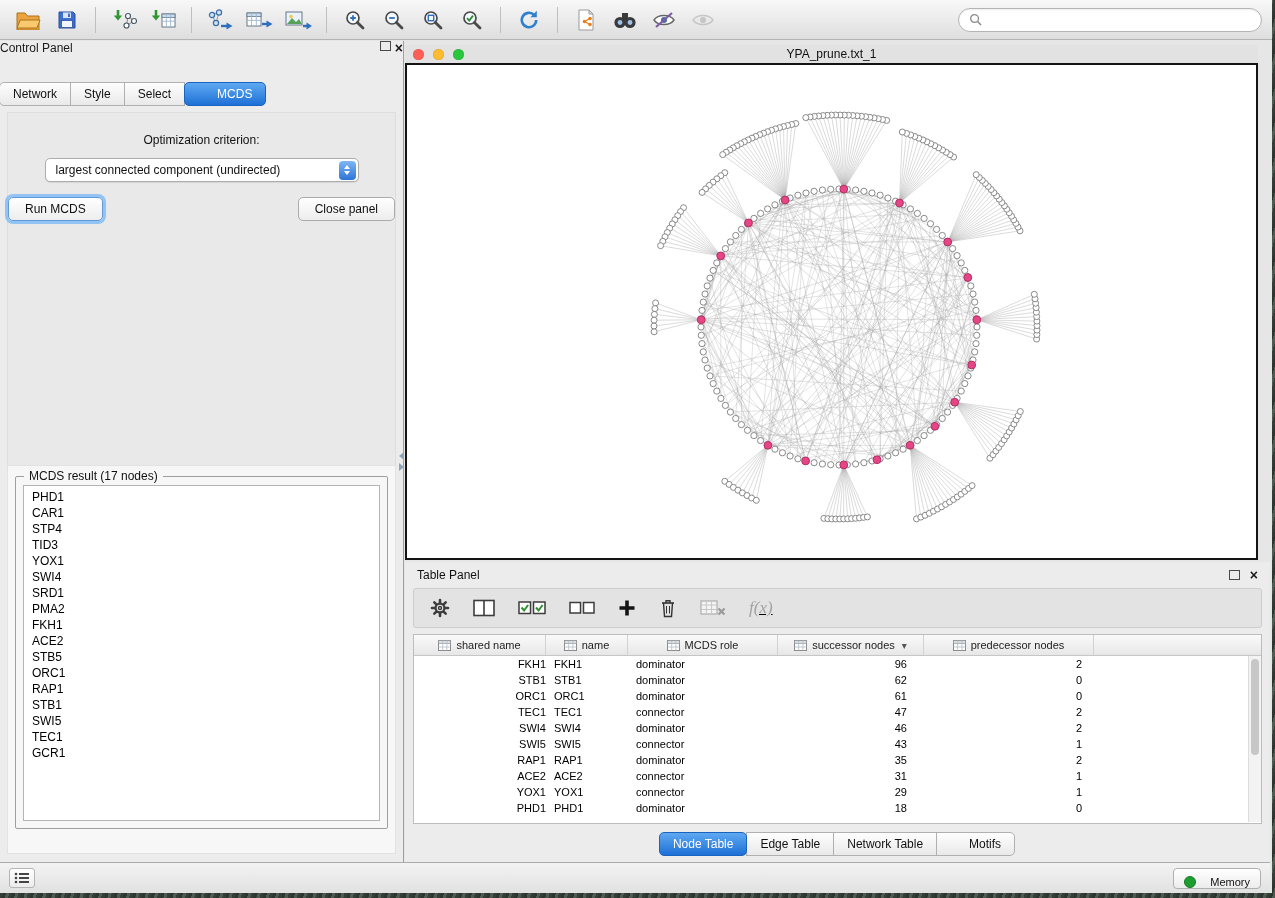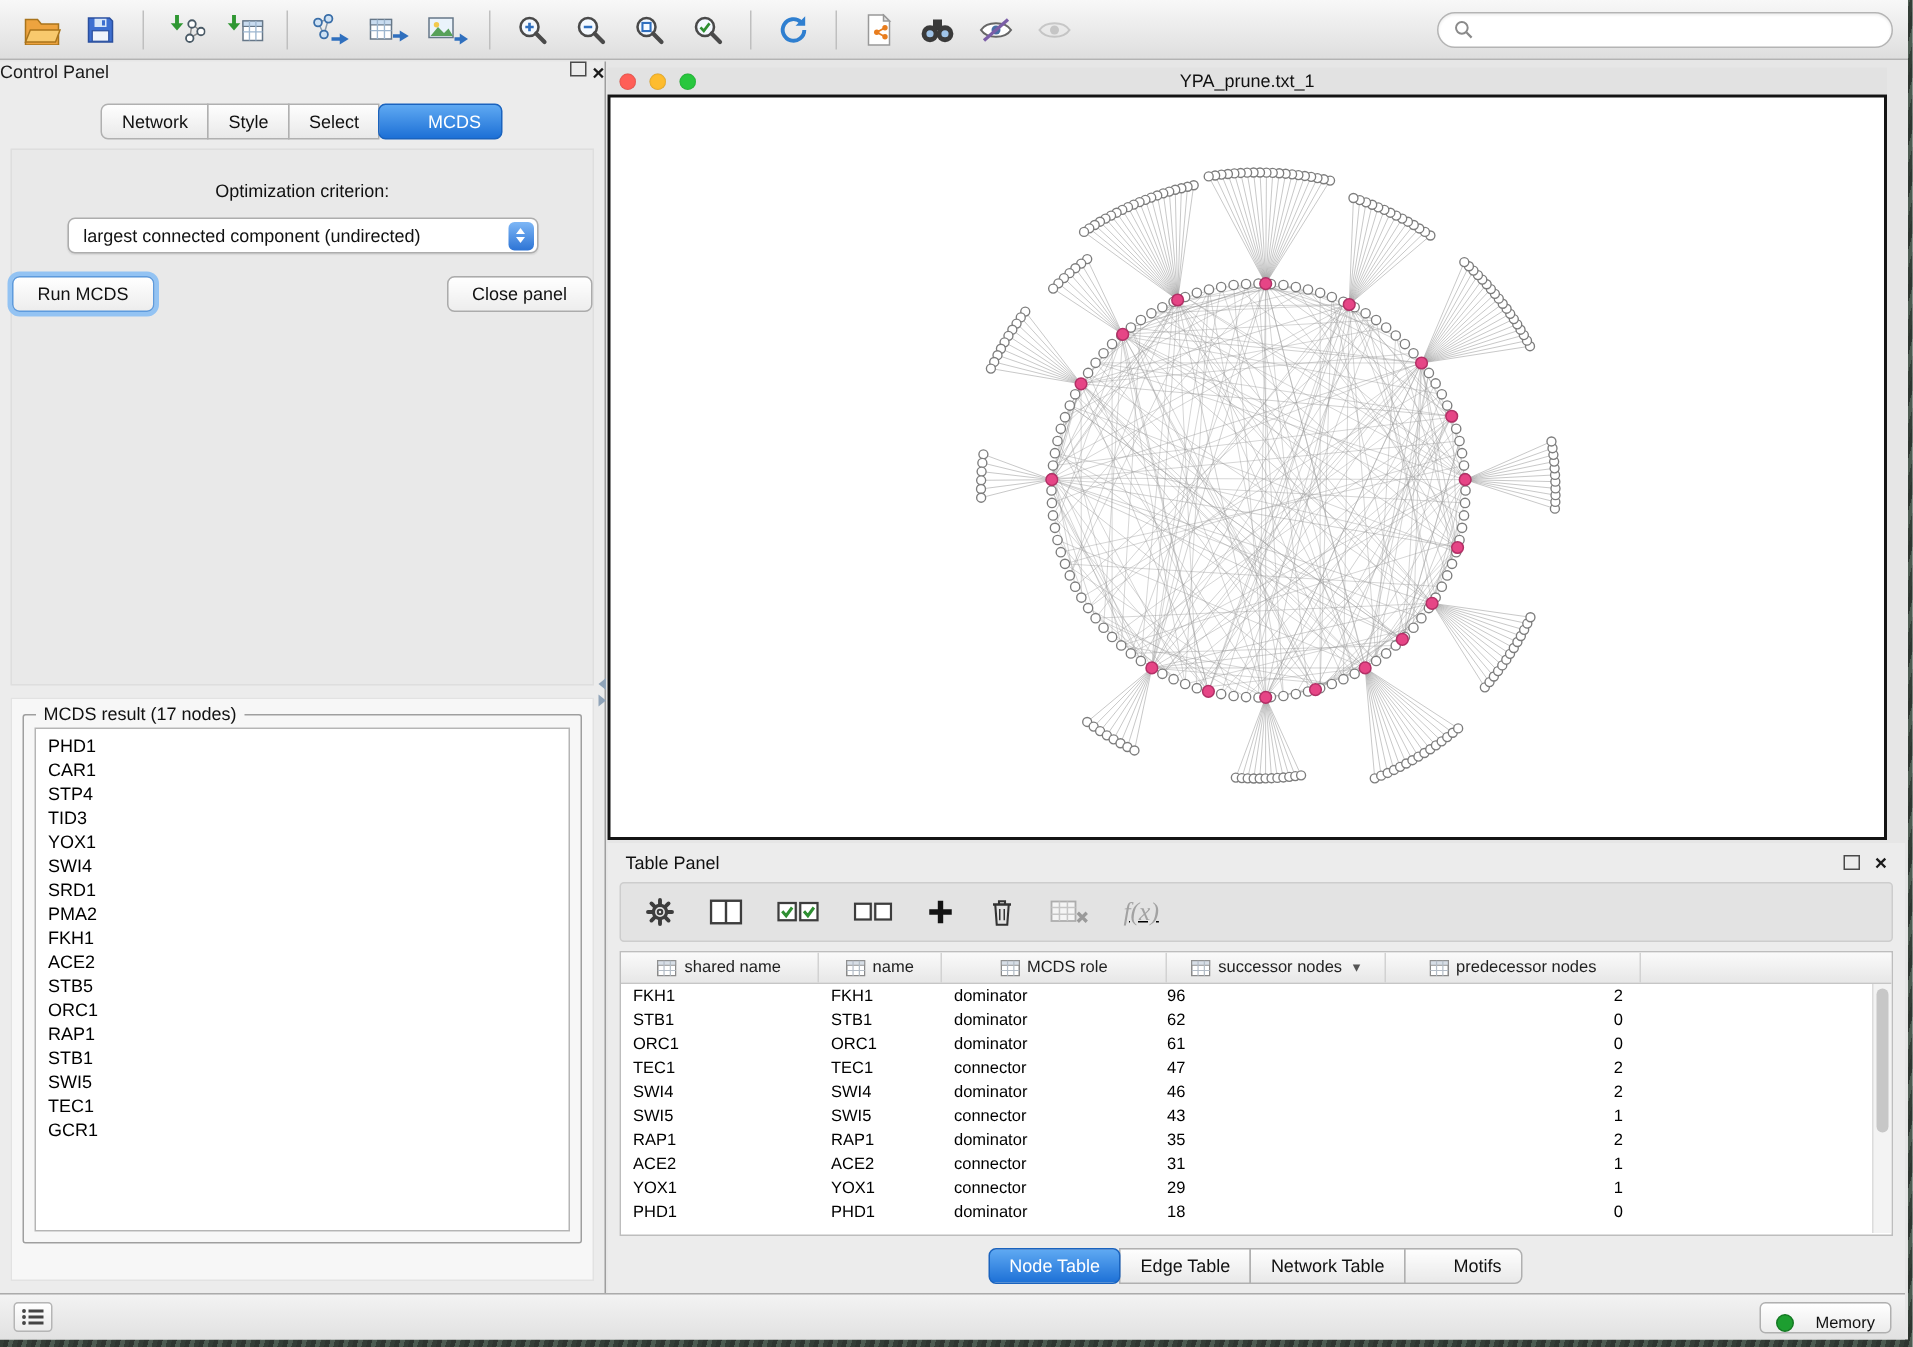--- a/index.html
+++ b/index.html
@@ -21,21 +21,21 @@
   .search{margin-left:auto;width:282px;height:22px;background:#fff;border:1px solid #b4b4b4;border-radius:12px;
     display:flex;align-items:center;padding:0 10px;gap:6px;box-shadow:inset 0 1px 2px rgba(0,0,0,.08);}
   .search input{border:none;outline:none;flex:1;font-size:12px;background:transparent;font-family:inherit;}
 
   
   .control-panel{position:absolute;left:0;top:41px;width:404px;bottom:31px;background:#ececec;border-right:1px solid #9e9e9e;box-sizing:border-box;}
   .cp-header{height:26px;display:flex;align-items:flex-start;padding:0 0;font-size:12px;color:#1a1a1a;gap:4px;}
   .hdr-title{flex:1;}
   .float-box{width:9px;height:8px;border:1.5px solid #4a4a4a;display:inline-block;}
   .close-x{font-size:14px;font-weight:bold;color:#1a1a1a;line-height:1;cursor:default;}
-  .cp-tabs{display:flex;justify-content:center;margin-top:2px;}
+  .cp-tabs{display:flex;margin-top:15px;}
   .seg-tab{padding:4px 13px;font-size:12px;color:#111;background:linear-gradient(#fefefe,#e9e9e9);
     border:1px solid #b0b0b0;margin-left:-1px;}
   .seg-tab.first{border-radius:5px 0 0 5px;}
   .seg-tab.last{border-radius:0 5px 5px 0;padding-left:32px;}
   .seg-tab.active{background:linear-gradient(#5fa9f2,#1d70d6);color:#fff;border-color:#1a63be;border-radius:5px;position:relative;z-index:2;}
   .cp-upper{margin:6px 7px 0;height:358px;background:#e9e9e9;border:1px solid #dedede;box-sizing:border-box;}
   .opt-label{text-align:center;font-size:12px;margin-top:20px;color:#111;}
   .dropdown{margin:11px auto 0;width:314px;height:24px;background:#fff;border:1px solid #adadad;border-radius:5px;
     display:flex;align-items:center;padding-left:10px;box-sizing:border-box;box-shadow:0 1px 1px rgba(0,0,0,.08);}
   .dd-value{font-size:12px;color:#111;white-space:nowrap;}
@@ -72,26 +72,26 @@
   .tp-header{height:25px;display:flex;align-items:center;padding:0 12px;font-size:12px;color:#111;gap:10px;}
   .tp-toolbar{margin:1px 8px 6px;height:38px;background:#e3e3e3;border:1px solid #cdcdcd;border-radius:3px;
     display:flex;align-items:center;gap:23px;padding:0 16px;}
   .tic-btn{background:transparent;border:none;padding:0;display:flex;align-items:center;text-decoration:underline;}
   .fx{font-family:"Liberation Serif","DejaVu Serif",serif;font-style:italic;color:#a2a2a2;font-size:17px;}
   .tgrid{position:relative;margin:0 8px;background:#fff;border:1px solid #bdbdbd;height:188px;overflow:hidden;}
   .thead{display:flex;height:20px;background:linear-gradient(#fafafa,#e7e7e7);border-bottom:1px solid #c6c6c6;}
   .thcell{display:flex;align-items:center;justify-content:center;gap:5px;font-size:11px;color:#222;
     border-right:1px solid #d2d2d2;box-sizing:border-box;}
   .caret{font-size:10px;color:#555;margin-left:2px;}
-  .c-shared{width:132px;} .c-name{width:82px;} .c-role{width:150px;} .c-succ{width:146px;} .c-pred{width:170px;}
+  .c-shared{width:132px;text-align:right;} .c-name{width:82px;} .c-role{width:150px;} .c-succ{width:146px;} .c-pred{width:170px;}
   .c-fill{flex:1;border-right:none;}
   .tbody .trow{display:flex;height:16px;line-height:16px;}
   .tcell{font-size:11px;color:#000;box-sizing:border-box;white-space:nowrap;overflow:hidden;}
   .tcell.c-shared,.tcell.c-name,.tcell.c-role{padding-left:8px;}
-  .tcell.c-succ{text-align:left;padding-right:17px;}
+  .tcell.c-succ{text-align:right;padding-right:17px;}
   .tcell.c-pred{text-align:right;padding-right:12px;}
   .vscroll{position:absolute;top:21px;right:0;bottom:1px;width:12px;background:#f3f3f3;border-left:1px solid #dcdcdc;}
   .vthumb{position:absolute;top:3px;left:2px;width:8px;height:58%;background:#c7c7c7;border-radius:4px;}
   .tp-tabs{display:flex;justify-content:center;margin-top:8px;}
 
   
   .statusbar{position:absolute;left:0;right:2px;bottom:0;height:31px;background:linear-gradient(#f3f3f3,#e1e1e1);
     border-top:1px solid #ababab;display:flex;align-items:center;padding:0 9px;box-sizing:border-box;}
   .sb-left-btn{width:26px;height:20px;background:linear-gradient(#fff,#ececec);border:1px solid #b5b5b5;border-radius:3px;
     display:flex;align-items:center;justify-content:center;padding:0;}

